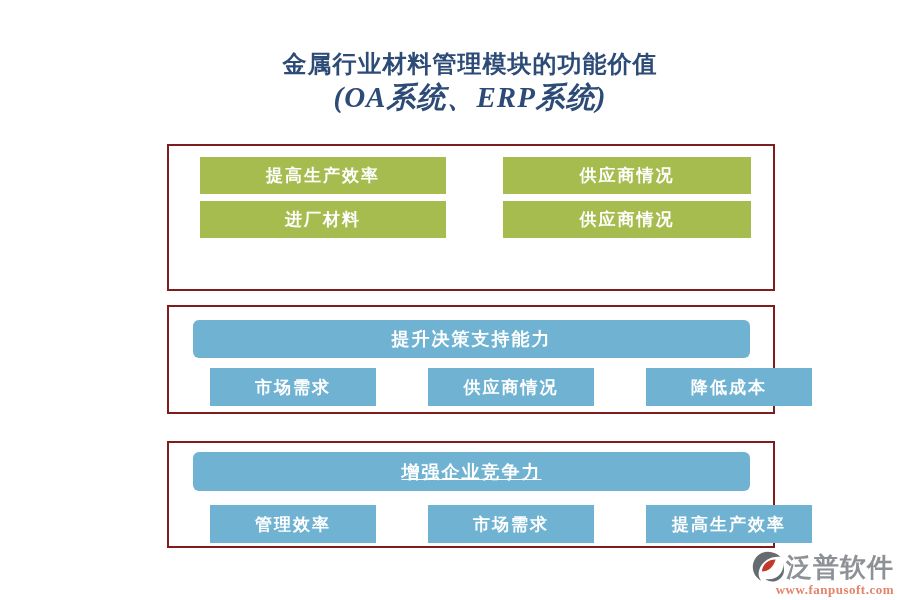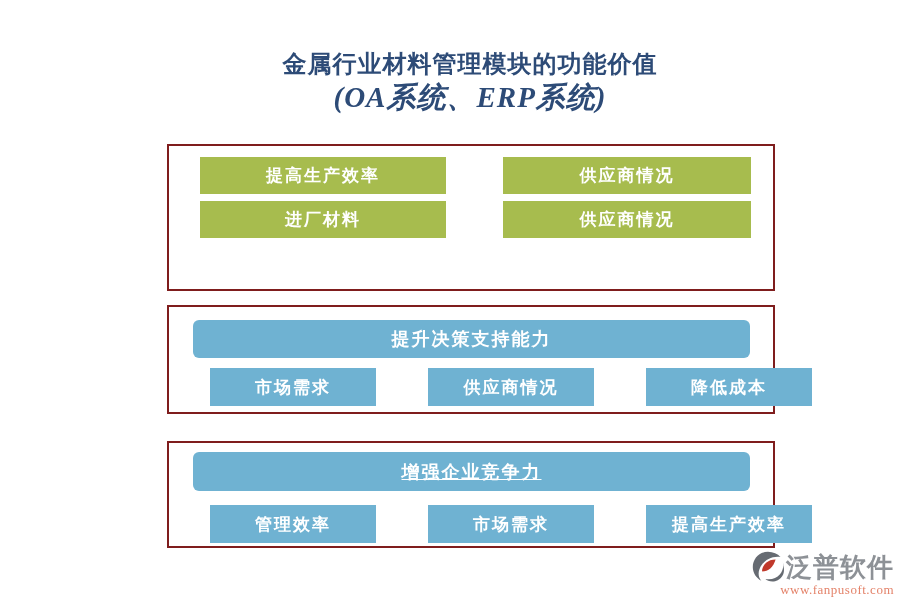--- a/index.html
+++ b/index.html
@@ -128,21 +128,21 @@
     color: #8d9196;
     font-size: 26px;
     font-weight: bold;
     letter-spacing: 1px;
     line-height: 1;
     font-family: "Liberation Sans", sans-serif;
   }
   .logo-url {
     color: #e4836a;
     font-size: 13px;
-    font-weight: normal;
+    font-weight: bold;
     letter-spacing: 0.5px;
     margin-top: 0px;
     line-height: 1.1;
   }
 </style>
 </head>
 <body>
 
 <div class="title-block">
   <div class="title-line-1">金属行业材料管理模块的功能价值</div>

